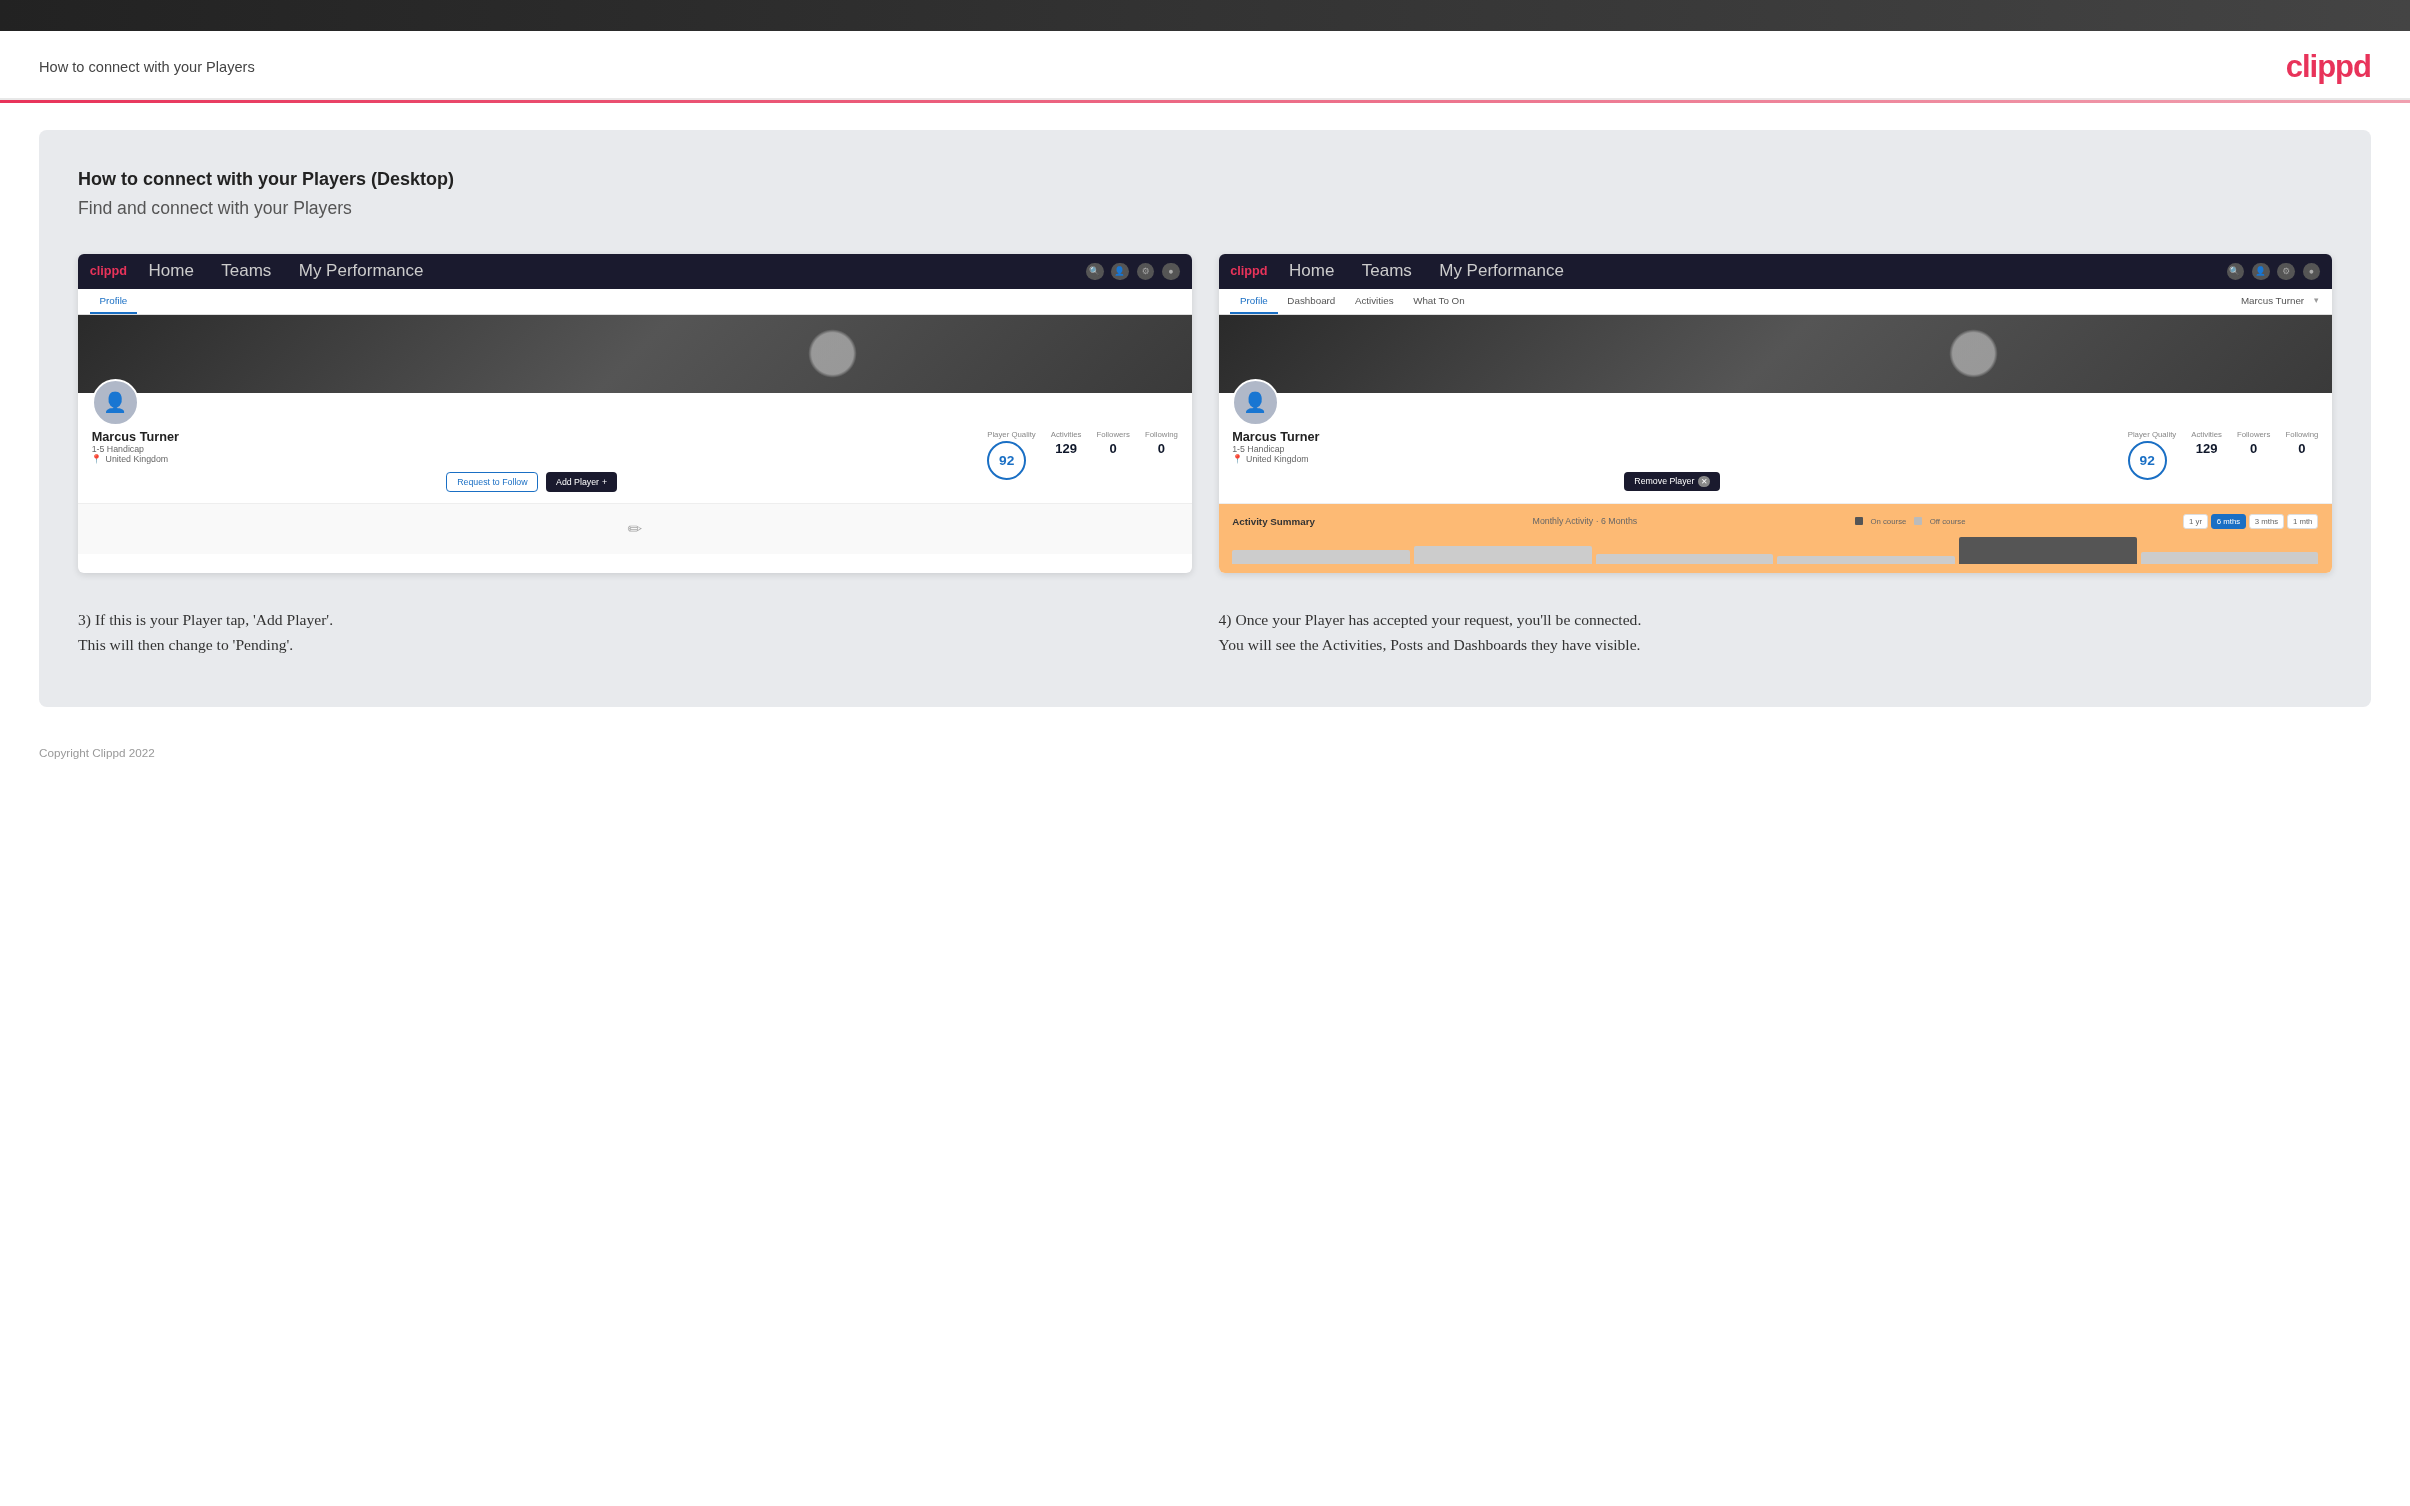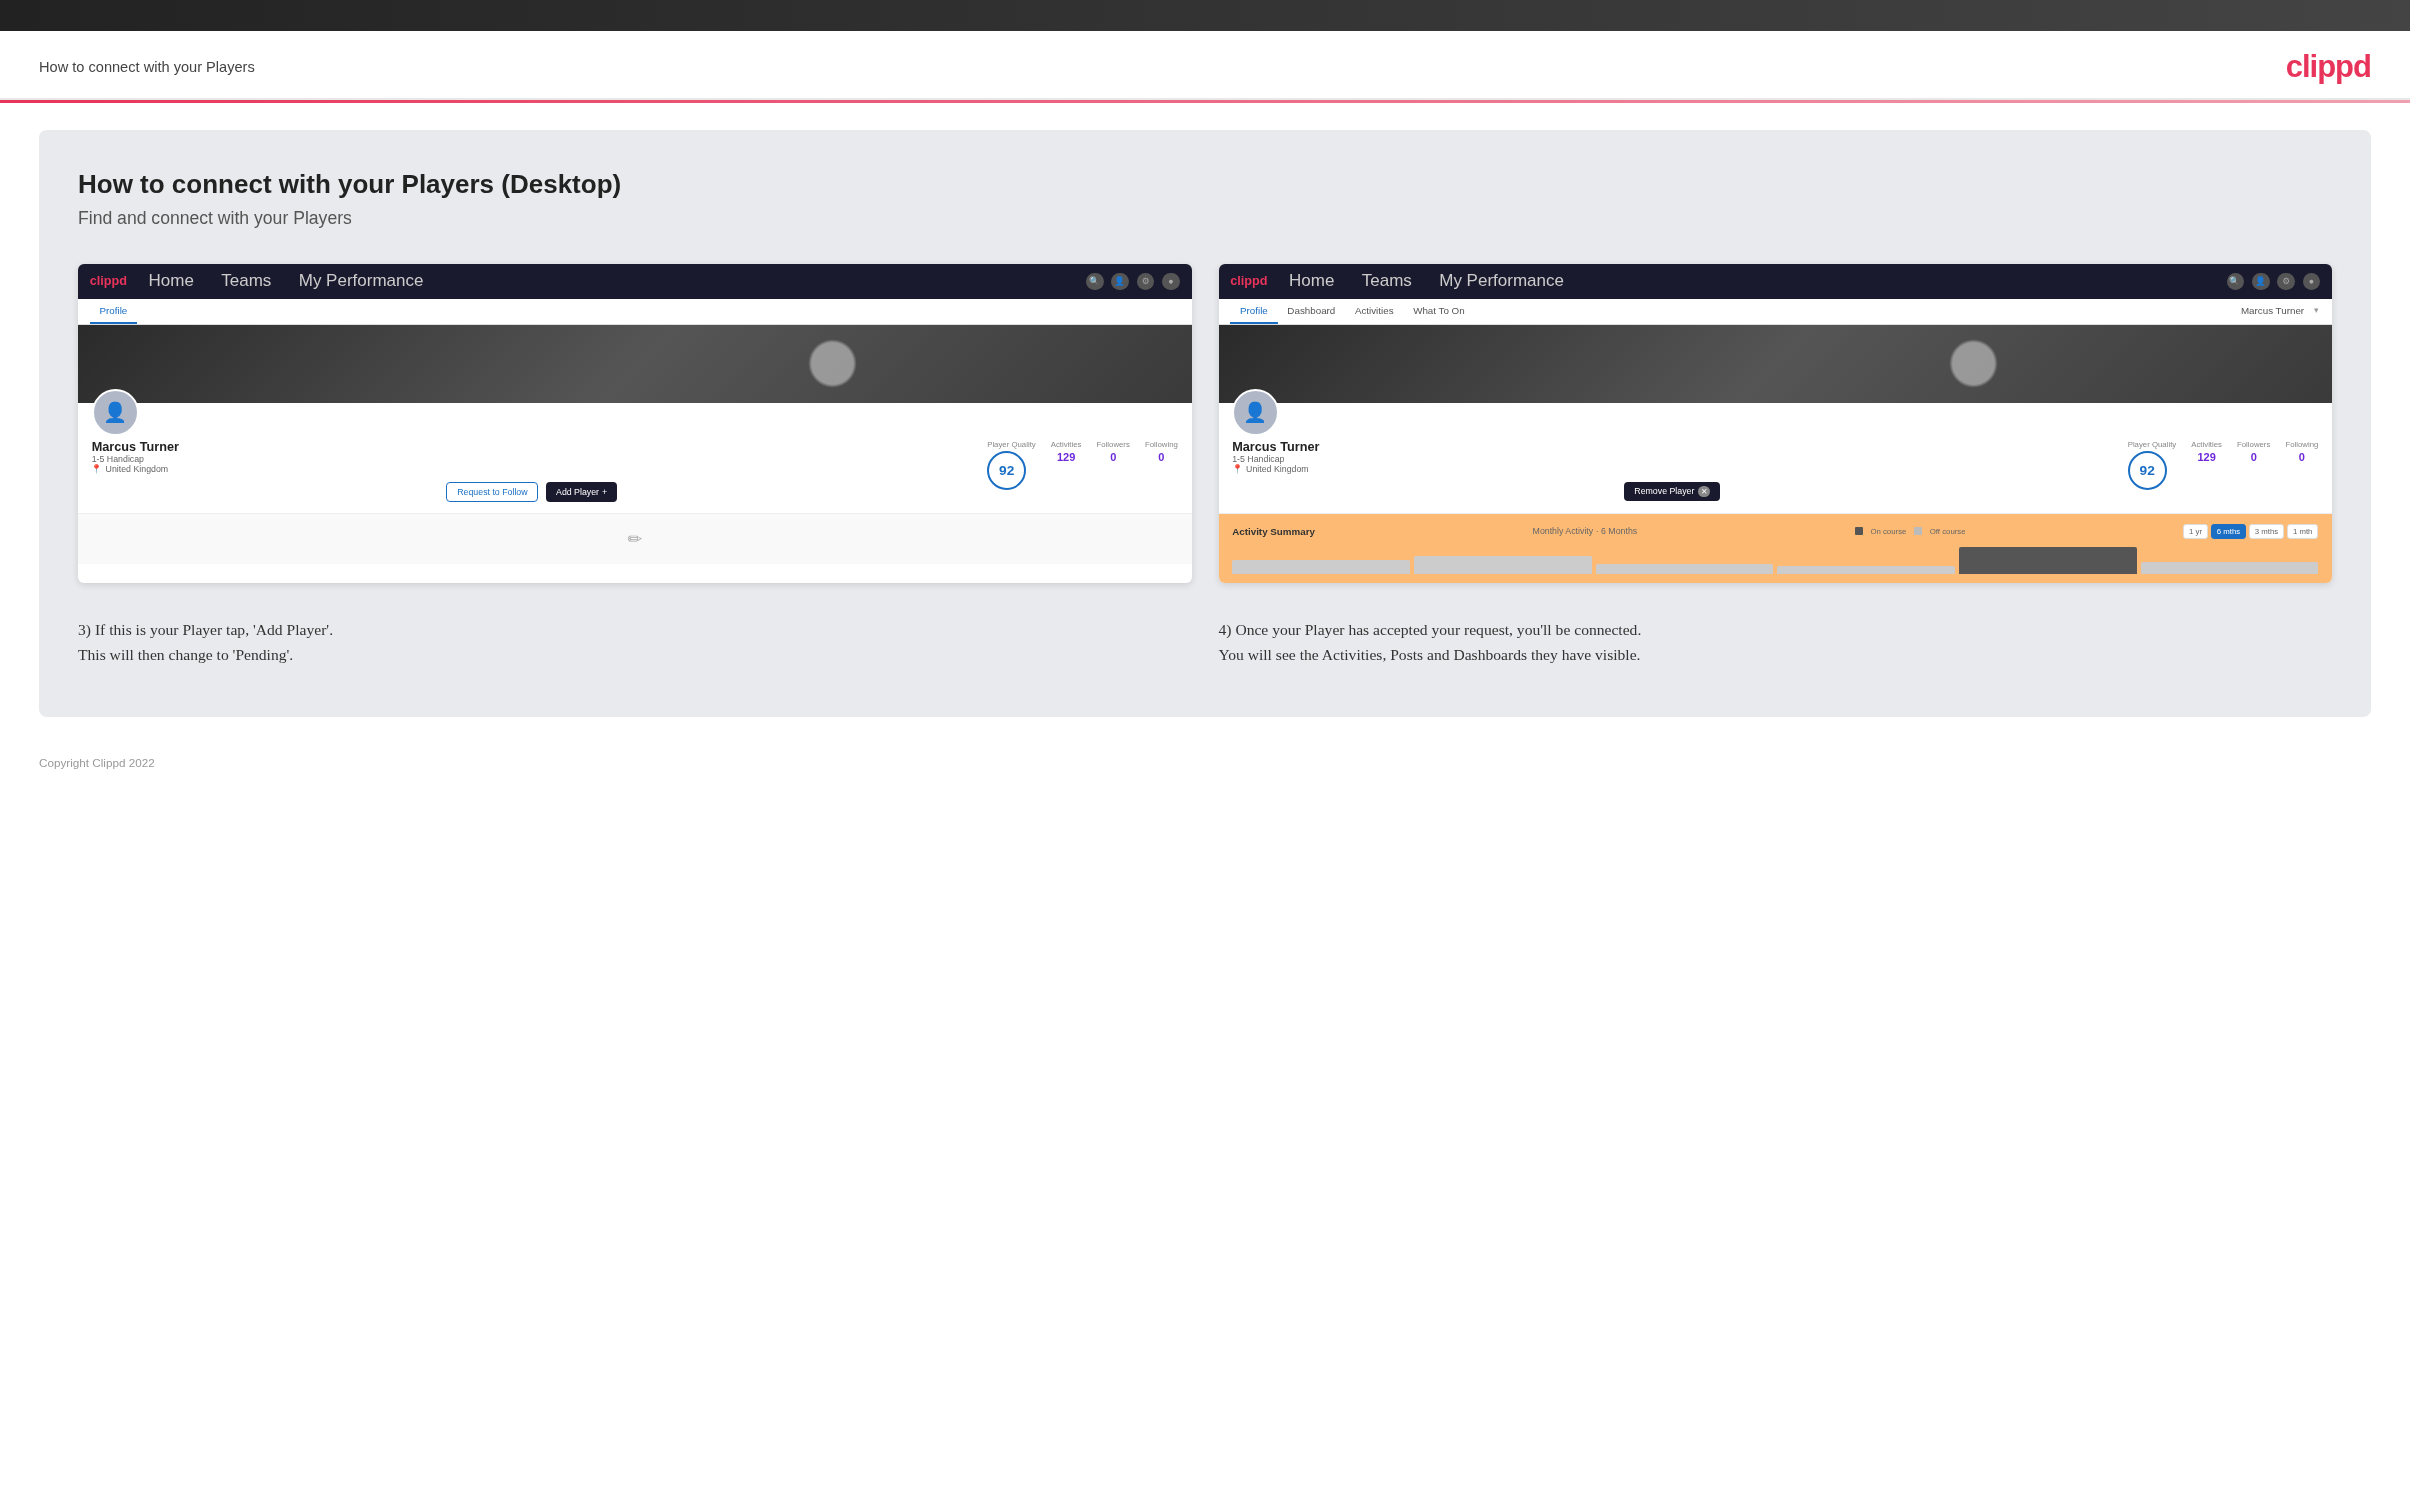--- a/index.html
+++ b/index.html
@@ -39,21 +39,21 @@
       margin: 0 0 0 0;
     }
     
     .main-content {
       background: #e8eaed;
       margin: 27px 39px 27px 39px;
       border-radius: 7.8px;
       padding: 39px 39px 49px 39px;
     }
     .section-title {
-      font-size: 26px;
+      font-size: 18px;
       font-weight: 700;
       color: #222;
       margin-bottom: 7.8px;
     }
     .section-subtitle {
       font-size: 17.6px;
       color: #555;
       margin-bottom: 35px;
     }
     
@@ -199,23 +199,23 @@
     }
     .stat-block {
       text-align: center;
     }
     .stat-label {
       font-size: 7.8px;
       color: #888;
       margin-bottom: 2px;
     }
     .stat-value {
-      font-size: 11px;
+      font-size: 13px;
       font-weight: 600;
-      color: #6d28d9;
+      color: #0f172a;
     }
     .pq-circle {
       width: 39px;
       height: 39px;
       border-radius: 50%;
       border: 2.9px solid #1a6fc4;
       display: flex;
       align-items: center;
       justify-content: center;
       font-size: 13.7px;

